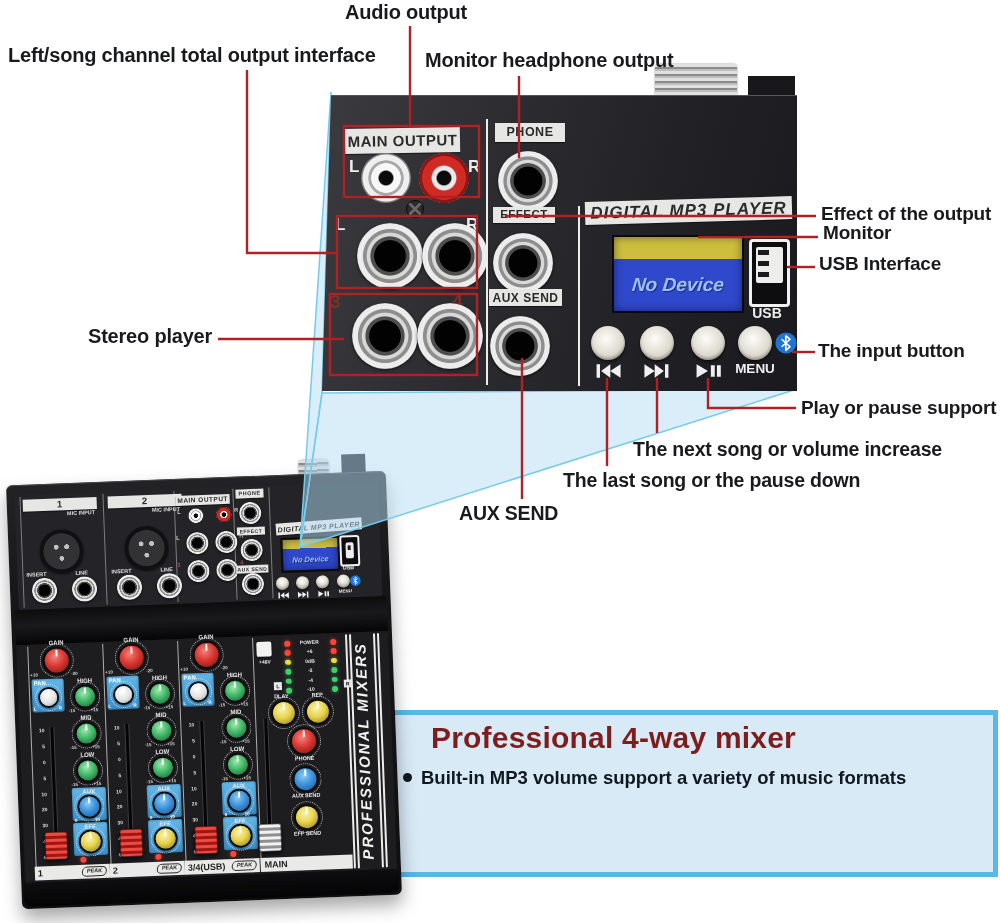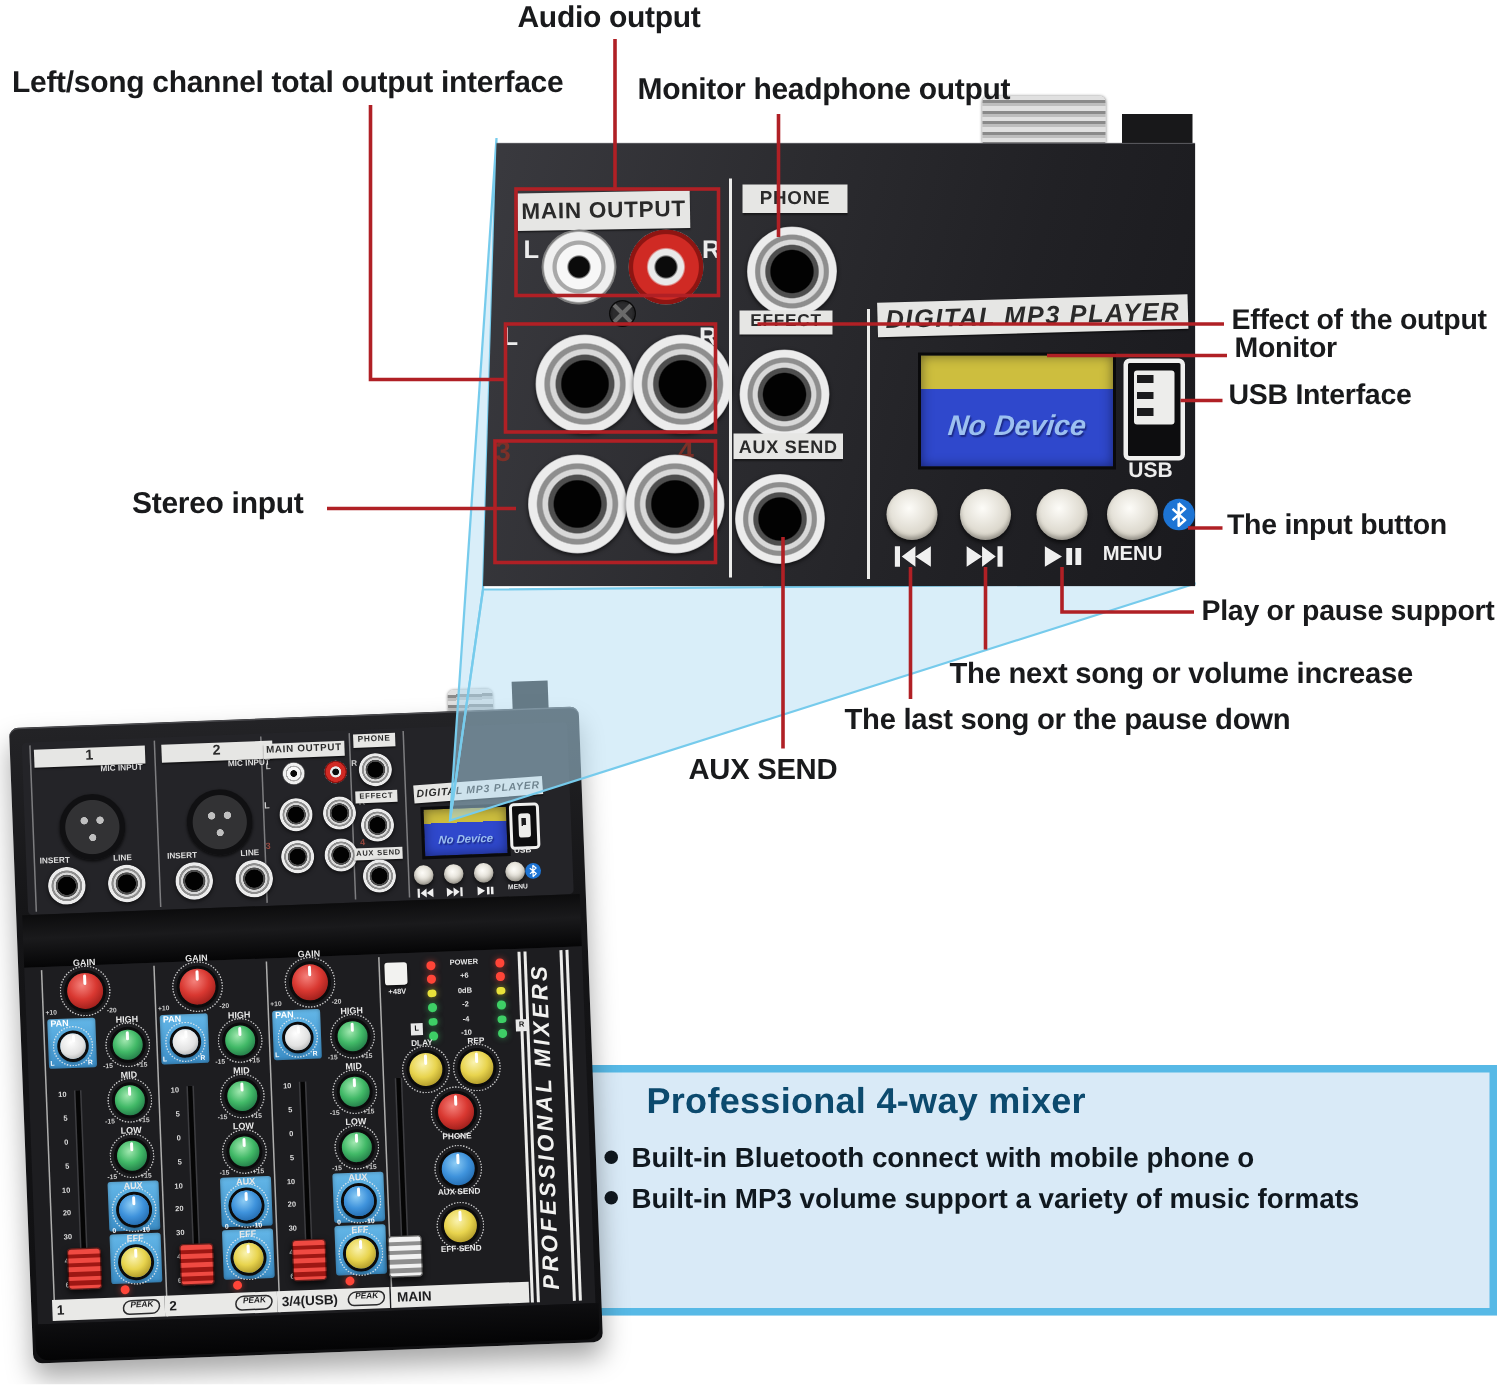--- a/index.html
+++ b/index.html
@@ -66,21 +66,21 @@
   .fader-cap{position:absolute;border-radius:3px;border:1px solid rgba(0,0,0,.6);box-shadow:0 2px 4px rgba(0,0,0,.7);}
   .fader-cap.red{background:repeating-linear-gradient(180deg,#ef4a42 0 3px,#9e1713 3px 6px);}
   .fader-cap.silver{background:repeating-linear-gradient(180deg,#f2f2f2 0 3px,#8f8f8f 3px 6px);}
   .chstrip-bottom{position:absolute;background:#e9e9e7;display:flex;align-items:center;color:#1d1d1f;font-weight:700;line-height:1;}
   .peak-oval{border:1px solid #2a2a2c;border-radius:10px;padding:1px 4px;margin-left:auto;margin-right:3px;font-weight:700;transform:skewX(-8deg);}
   .vside{position:absolute;color:#f2f2f0;font-weight:700;font-style:italic;writing-mode:vertical-rl;transform:rotate(180deg);text-align:center;letter-spacing:2px;}
   .vline{position:absolute;background:#ececea;}
   .threads{position:absolute;background:repeating-linear-gradient(180deg,#e0e0e0 0 3px,#8a8a8a 3px 5px,#bdbdbd 5px 7px);border-radius:4px 4px 2px 2px;box-shadow:0 0 2px rgba(0,0,0,.5);}
   .blackstep{position:absolute;background:#18181a;}
   .banner{position:absolute;background:var(--banner-bg);border:5px solid var(--banner-border);z-index:1;}
-  .banner-title{font-weight:700;color:#0c4a6e;margin:6px 0 0 46px;font-size:24px;letter-spacing:.2px;}
+  .banner-title{font-weight:700;color:#7f1d1d;margin:6px 0 0 46px;font-size:30px;letter-spacing:.2px;}
   .banner ul{list-style:none;margin:9px 0 0 18px;padding:0;}
   .banner li{display:flex;align-items:center;font-size:18.5px;font-weight:700;color:#10181f;height:27px;}
   .banner li .dot{width:9px;height:9px;border-radius:50%;background:#10181f;margin-right:9px;flex:0 0 auto;}
   .banner li.cont{padding-left:18px;}
 </style>
 </head>
 <body>
 
 <div id="stage">
 
@@ -175,30 +175,26 @@
       <div class="callout" style="left: 8px; top: 44px; font-size: 20px;">Left/song channel total output interface</div>
       <div class="callout" style="left: 425px; top: 49px; font-size: 20px;">Monitor headphone output</div>
       <div class="callout" style="left: 821px; top: 203px; font-size: 19px;">Effect of the output</div>
       <div class="callout" style="left: 823px; top: 222px; font-size: 19px;">Monitor</div>
       <div class="callout" style="left: 819px; top: 253px; font-size: 19px;">USB Interface</div>
       <div class="callout" style="left: 818px; top: 340px; font-size: 19px;">The input button</div>
       <div class="callout" style="left: 801px; top: 397px; font-size: 19px;">Play or pause support</div>
       <div class="callout" style="left: 633px; top: 438px; font-size: 19.5px;">The next song or volume increase</div>
       <div class="callout" style="left: 563px; top: 469px; font-size: 19.5px;">The last song or the pause down</div>
       <div class="callout" style="left: 459px; top: 502px; font-size: 19.5px;">AUX SEND</div>
-      <div class="callout" style="left: 88px; top: 325px; font-size: 20px;">Stereo input</div>
+      <div class="callout" style="left: 88px; top: 325px; font-size: 20px;">Stereo player</div>
     </div>
 
   <div class="banner" style="left:380px;top:710px;width:608px;height:157px">
     <div class="banner-title">Professional 4-way mixer</div>
     <ul id="banner-list">
-        <li>
-          <span class="dot"></span>
-          <span>Built-in Bluetooth connect with mobile phone o</span>
-        </li>
         <li>
           <span class="dot"></span>
           <span>Built-in MP3 volume support a variety of music formats</span>
         </li>
       </ul>
   </div>
 
   <div id="mixer" class="abs" style="left:14px;top:478px;width:380px;height:424px;transform:rotate(-2.2deg);z-index:2">
     <div class="threads" style="left:293px;top:-14px;width:30px;height:22px"></div>
     <div class="blackstep" style="left:336px;top:-18px;width:24px;height:24px"></div>

